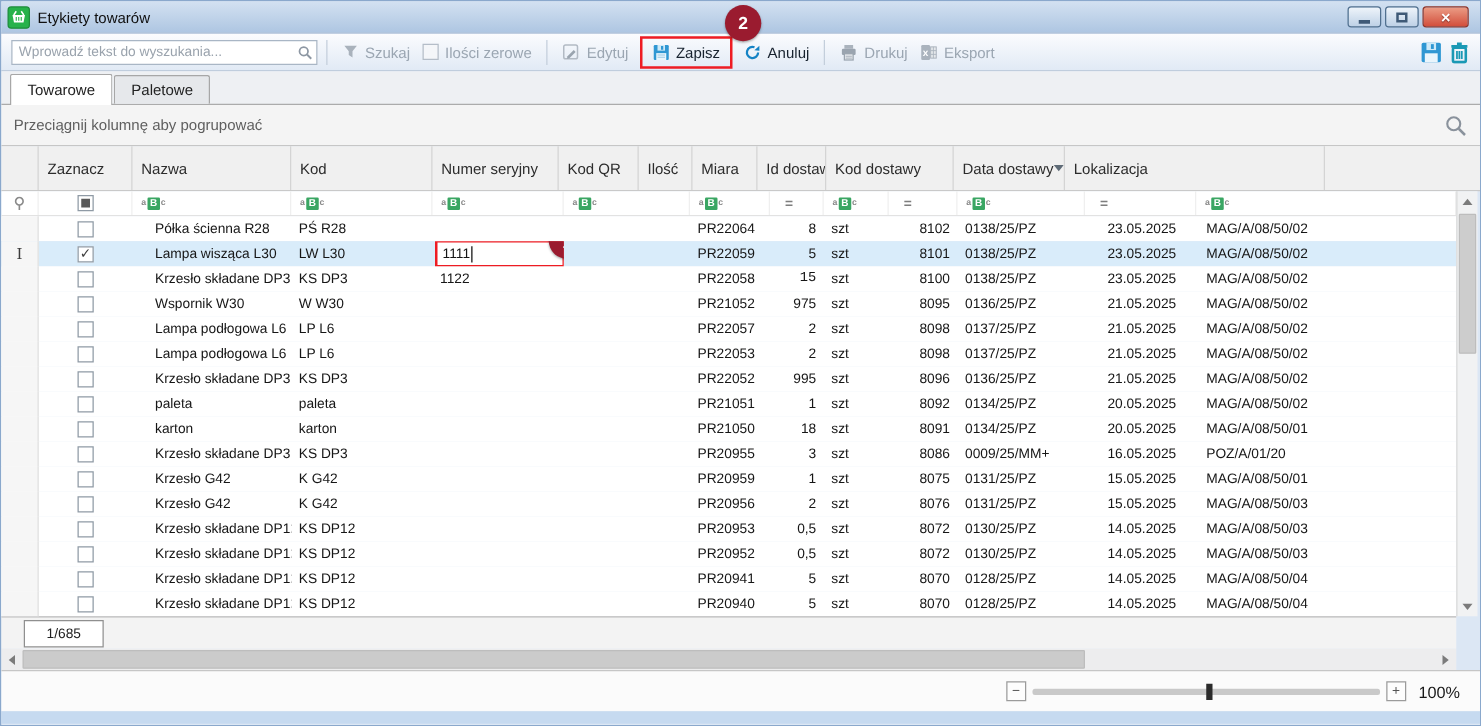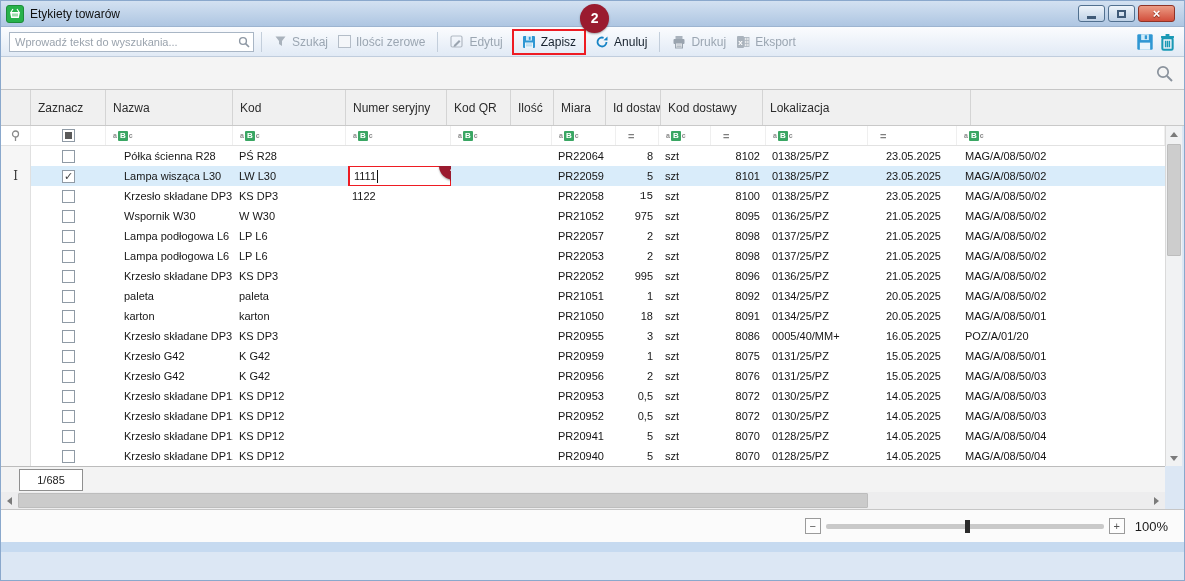--- a/index.html
+++ b/index.html
@@ -240,22 +240,31 @@
           <rect x="3" y="7.5" width="8" height="5.5" fill="#e9f5fc"></rect>
         </svg>
       <svg width="17" height="18" viewBox="0 0 13 14">
           <rect x="2.5" y="4" width="8" height="9" rx="1" fill="none" stroke="#1a99b5" stroke-width="1.6"></rect>
           <path d="M1.5 3.2 h10 M5 1.5 h3" stroke="#1a99b5" stroke-width="1.6"></path>
           <path d="M5 6 v5 M6.5 6 v5 M8 6 v5" stroke="#1a99b5" stroke-width="1.1"></path>
         </svg>
     </div>
   </div>
 
+  <div class="tabstrip">
+    <div class="tab active">
+        <span>Towarowe</span>
+      </div>
+    <div class="tab">
+        <span>Paletowe</span>
+      </div>
+  </div>
 
   <div class="group-panel">
+    <span>Przeciągnij kolumnę aby pogrupować</span>
     <span class="gp-search">
       <svg width="19" height="19" viewBox="0 0 19 19">
           <circle cx="8" cy="8" r="5.2" fill="none" stroke="#8a929c" stroke-width="1.7"></circle>
           <path d="M12 12 L17 17" stroke="#8a929c" stroke-width="2"></path>
         </svg>
     </span>
   </div>
 
   <div class="grid-header" id="hdr">
       <div class="hcell" style="width: 30px;">
@@ -280,20 +289,24 @@
         <span>Ilość</span>
       </div>
       <div class="hcell" style="width: 52px;">
         <span>Miara</span>
       </div>
       <div class="hcell" style="width: 55px;">
         <span>Id dostawy</span>
       </div>
       <div class="hcell" style="width: 102px;">
         <span>Kod dostawy</span>
+      </div>
+      <div class="hcell" style="width: 89px;">
+        <span>Data dostawy</span>
+        <div class="sort"></div>
       </div>
       <div class="hcell" style="width: 208px;">
         <span>Lokalizacja</span>
       </div>
       <div class="hfill"></div>
     </div>
 
   <div class="grid-body">
     <div class="grid-left">
       <div class="filter-row" id="filterrow">
@@ -540,21 +553,21 @@
               <div class="cbx"></div>
             </div>
             <div class="cell" style="padding-left: 18px; width: 127px;">Krzesło składane DP3</div>
             <div class="cell" style="padding-left: 6px; width: 113px;">KS DP3</div>
             <div class="cell" style="padding-left: 6px; width: 105px;"></div>
             <div class="cell" style="padding-left: 6px; width: 101px;"></div>
             <div class="cell" style="padding-left: 6px; width: 64px;">PR20955</div>
             <div class="cell r" style="padding-right: 6px; width: 43px;">3</div>
             <div class="cell" style="padding-left: 6px; width: 52px;">szt</div>
             <div class="cell r" style="padding-right: 6px; width: 55px;">8086</div>
-            <div class="cell" style="padding-left: 6px; width: 102px;">0005/40/MM+</div>
+            <div class="cell" style="padding-left: 6px; width: 102px;">0009/25/MM+</div>
             <div class="cell r" style="padding-right: 16px; width: 89px;">16.05.2025</div>
             <div class="cell" style="padding-left: 8px; width: 208px;">POZ/A/01/20</div>
           </div>
           <div class="grid-row">
             <div class="ind-cell" style="width: 30px;"></div>
             <div class="cell check-cell" style="width: 75px;">
               <div class="cbx"></div>
             </div>
             <div class="cell" style="padding-left: 18px; width: 127px;">Krzesło G42</div>
             <div class="cell" style="padding-left: 6px; width: 113px;">K G42</div>

